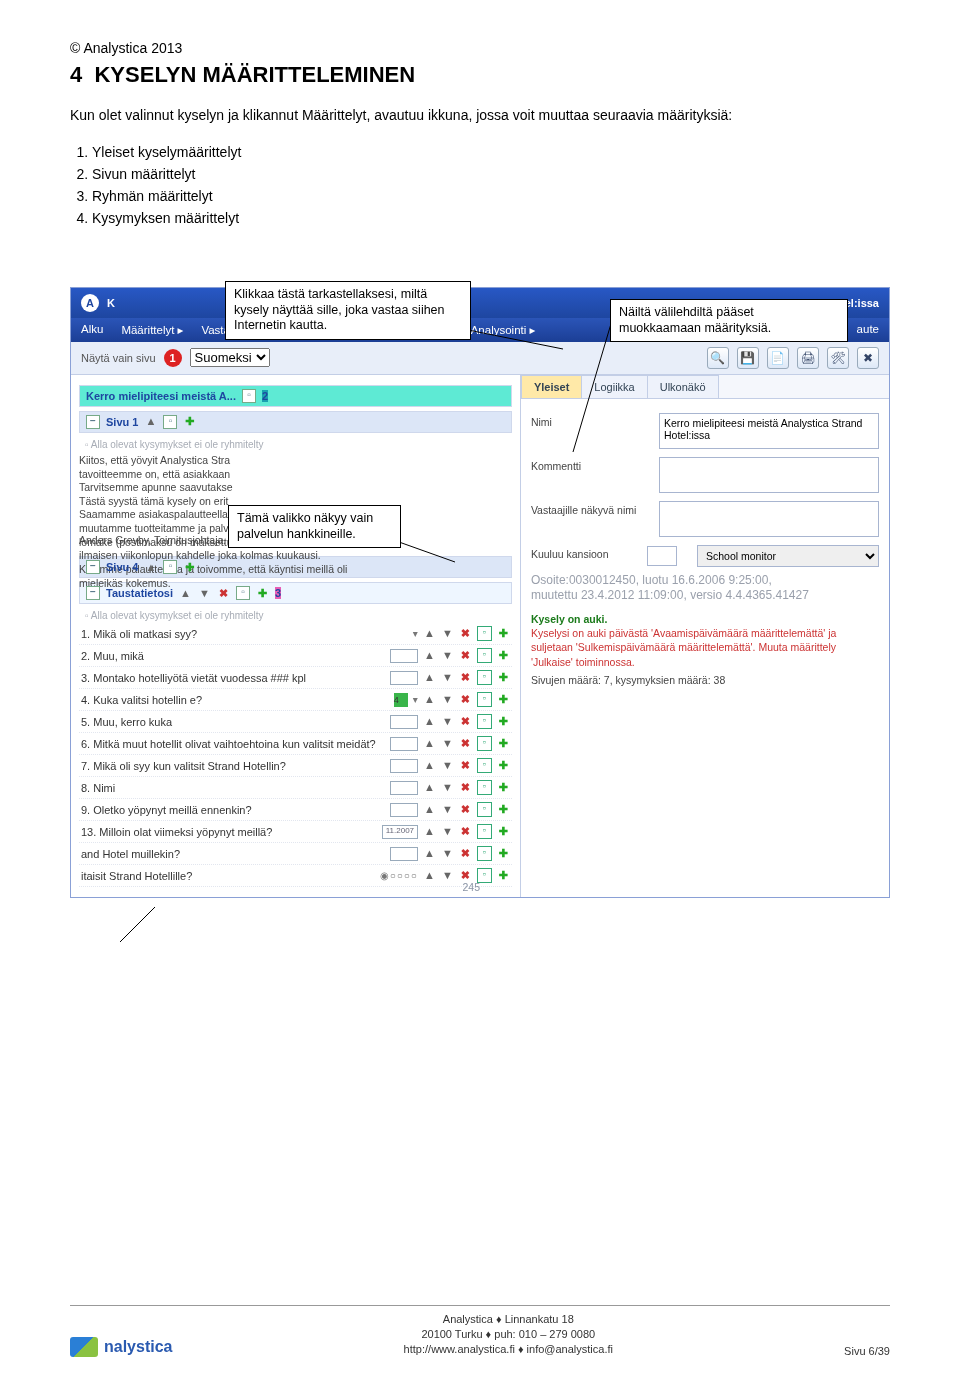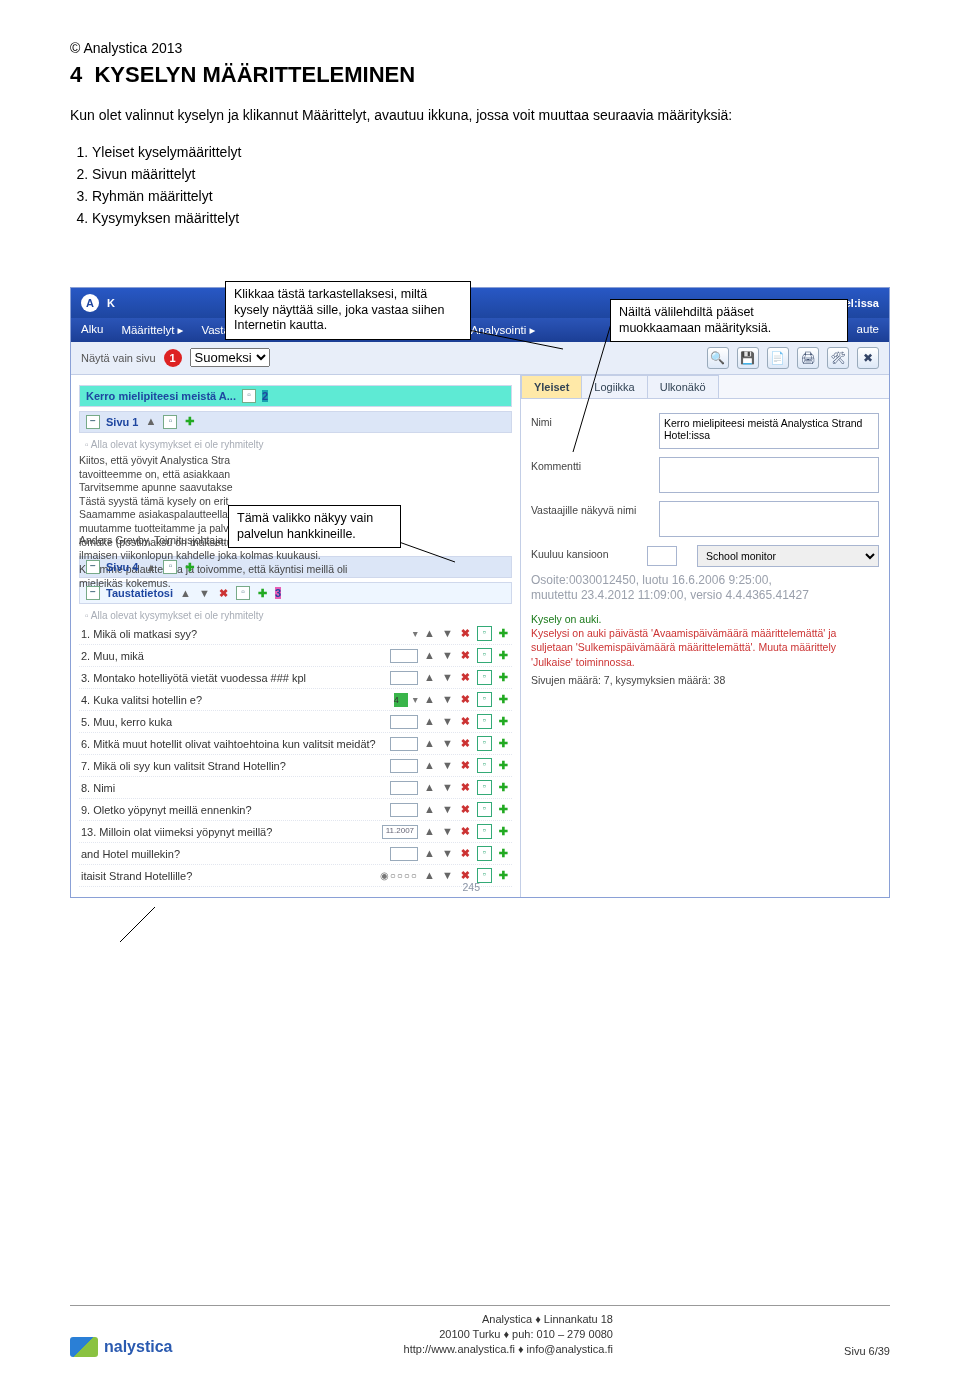--- a/index.html
+++ b/index.html
@@ -53,26 +53,26 @@
 .tab{padding:5px 12px;border:1px solid #c3cee6;border-bottom:none;margin-right:-1px;background:#eef2fb;color:#345;cursor:pointer}
 .tab.active{background:#ffe9a8;font-weight:bold}
 .form{padding:8px 10px}
 .frow{display:flex;align-items:flex-start;margin:6px 0}
 .frow .flab{width:130px;color:#444;padding-top:3px;font-size:10.5px}
 .frow .fval input,.frow .fval textarea,.frow .fval select{font-size:10.5px;font-family:inherit;border:1px solid #a8b5d0;padding:3px 4px;box-sizing:border-box}
 .frow .fval textarea{width:220px;height:36px;resize:none}
 .frow .fval input[type=text]{width:220px}
 .meta{color:#9aa0ac;font-size:12px;line-height:1.3;margin-top:6px}
 .statusbox{margin:8px 0 0 0;font-size:10.5px;color:#c33;line-height:1.35}
-.statusbox .ok{color:#1a7a1a;font-weight:normal}
+.statusbox .ok{color:#1a7a1a;font-weight:bold}
 .count245{position:absolute;right:50%;bottom:4px;color:#8a94a5;font-size:10.5px}
 .footer{position:absolute;bottom:28px;left:70px;right:70px;border-top:1px solid #999;padding-top:6px;display:flex;align-items:flex-end;justify-content:space-between;font-size:11px;color:#333}
 .footer .flogo{display:flex;align-items:center;gap:6px;font-weight:bold;color:#2a5ab0;font-size:16px}
 .footer .flogo .sw{display:inline-block;width:28px;height:20px;background:linear-gradient(135deg,#2a7fd6 50%,#8ac241 50%);border-radius:3px}
-.footer .center{text-align:right;line-height:1.35}
+.footer .center{text-align:center;line-height:1.35}
 .footer .pgno{text-align:right}
 </style>
 </head>
 <body>
 
 <div class="page">
   <div class="copyright">© Analystica 2013</div>
   <div class="h4"><span>4</span>&nbsp;&nbsp;<span>KYSELYN MÄÄRITTELEMINEN</span></div>
 
   <p class="para">Kun olet valinnut kyselyn ja klikannut Määrittelyt, avautuu ikkuna, jossa voit muuttaa seuraavia määrityksiä:</p>

